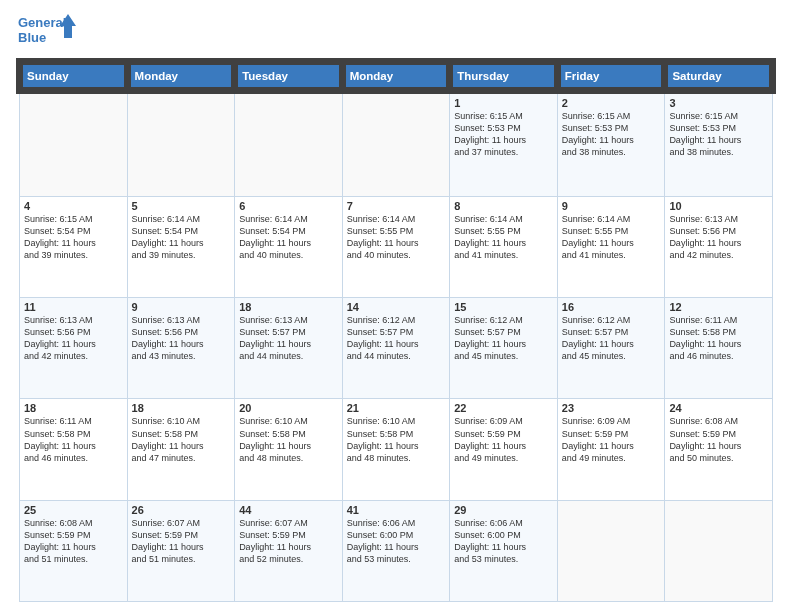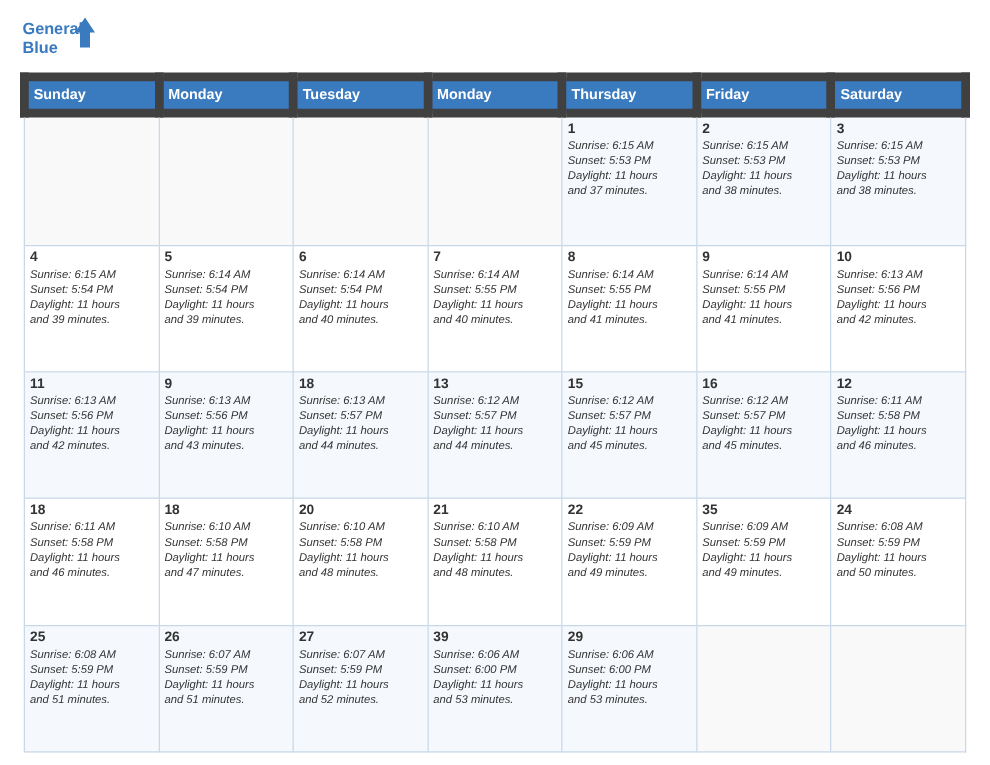--- a/index.html
+++ b/index.html
@@ -75,21 +75,20 @@
     .day-num {
       font-size: 11px;
       font-weight: bold;
       display: block;
       margin-bottom: 1px;
     }
     .cell-info {
       font-size: 9px;
       line-height: 1.35;
       color: #333;
-      font-style: italic;
     }
     .empty-cell {
       background: #f9f9f9 !important;
     }
   </style>
 </head>
 <body>
 
 <div class="page">
   <div class="header">
@@ -214,21 +213,21 @@
 and 43 minutes.</div>
           </td>
           <td>
             <span class="day-num">18</span>
             <div class="cell-info" style="white-space: pre-line;">Sunrise: 6:13 AM
 Sunset: 5:57 PM
 Daylight: 11 hours
 and 44 minutes.</div>
           </td>
           <td>
-            <span class="day-num">13</span>
+            <span class="day-num">14</span>
             <div class="cell-info" style="white-space: pre-line;">Sunrise: 6:12 AM
 Sunset: 5:57 PM
 Daylight: 11 hours
 and 44 minutes.</div>
           </td>
           <td>
             <span class="day-num">15</span>
             <div class="cell-info" style="white-space: pre-line;">Sunrise: 6:12 AM
 Sunset: 5:57 PM
 Daylight: 11 hours
@@ -279,21 +278,21 @@
 and 48 minutes.</div>
           </td>
           <td>
             <span class="day-num">22</span>
             <div class="cell-info" style="white-space: pre-line;">Sunrise: 6:09 AM
 Sunset: 5:59 PM
 Daylight: 11 hours
 and 49 minutes.</div>
           </td>
           <td>
-            <span class="day-num">35</span>
+            <span class="day-num">23</span>
             <div class="cell-info" style="white-space: pre-line;">Sunrise: 6:09 AM
 Sunset: 5:59 PM
 Daylight: 11 hours
 and 49 minutes.</div>
           </td>
           <td>
             <span class="day-num">24</span>
             <div class="cell-info" style="white-space: pre-line;">Sunrise: 6:08 AM
 Sunset: 5:59 PM
 Daylight: 11 hours
@@ -309,28 +308,28 @@
 and 51 minutes.</div>
           </td>
           <td>
             <span class="day-num">26</span>
             <div class="cell-info" style="white-space: pre-line;">Sunrise: 6:07 AM
 Sunset: 5:59 PM
 Daylight: 11 hours
 and 51 minutes.</div>
           </td>
           <td>
-            <span class="day-num">27</span>
+            <span class="day-num">44</span>
             <div class="cell-info" style="white-space: pre-line;">Sunrise: 6:07 AM
 Sunset: 5:59 PM
 Daylight: 11 hours
 and 52 minutes.</div>
           </td>
           <td>
-            <span class="day-num">39</span>
+            <span class="day-num">41</span>
             <div class="cell-info" style="white-space: pre-line;">Sunrise: 6:06 AM
 Sunset: 6:00 PM
 Daylight: 11 hours
 and 53 minutes.</div>
           </td>
           <td>
             <span class="day-num">29</span>
             <div class="cell-info" style="white-space: pre-line;">Sunrise: 6:06 AM
 Sunset: 6:00 PM
 Daylight: 11 hours

